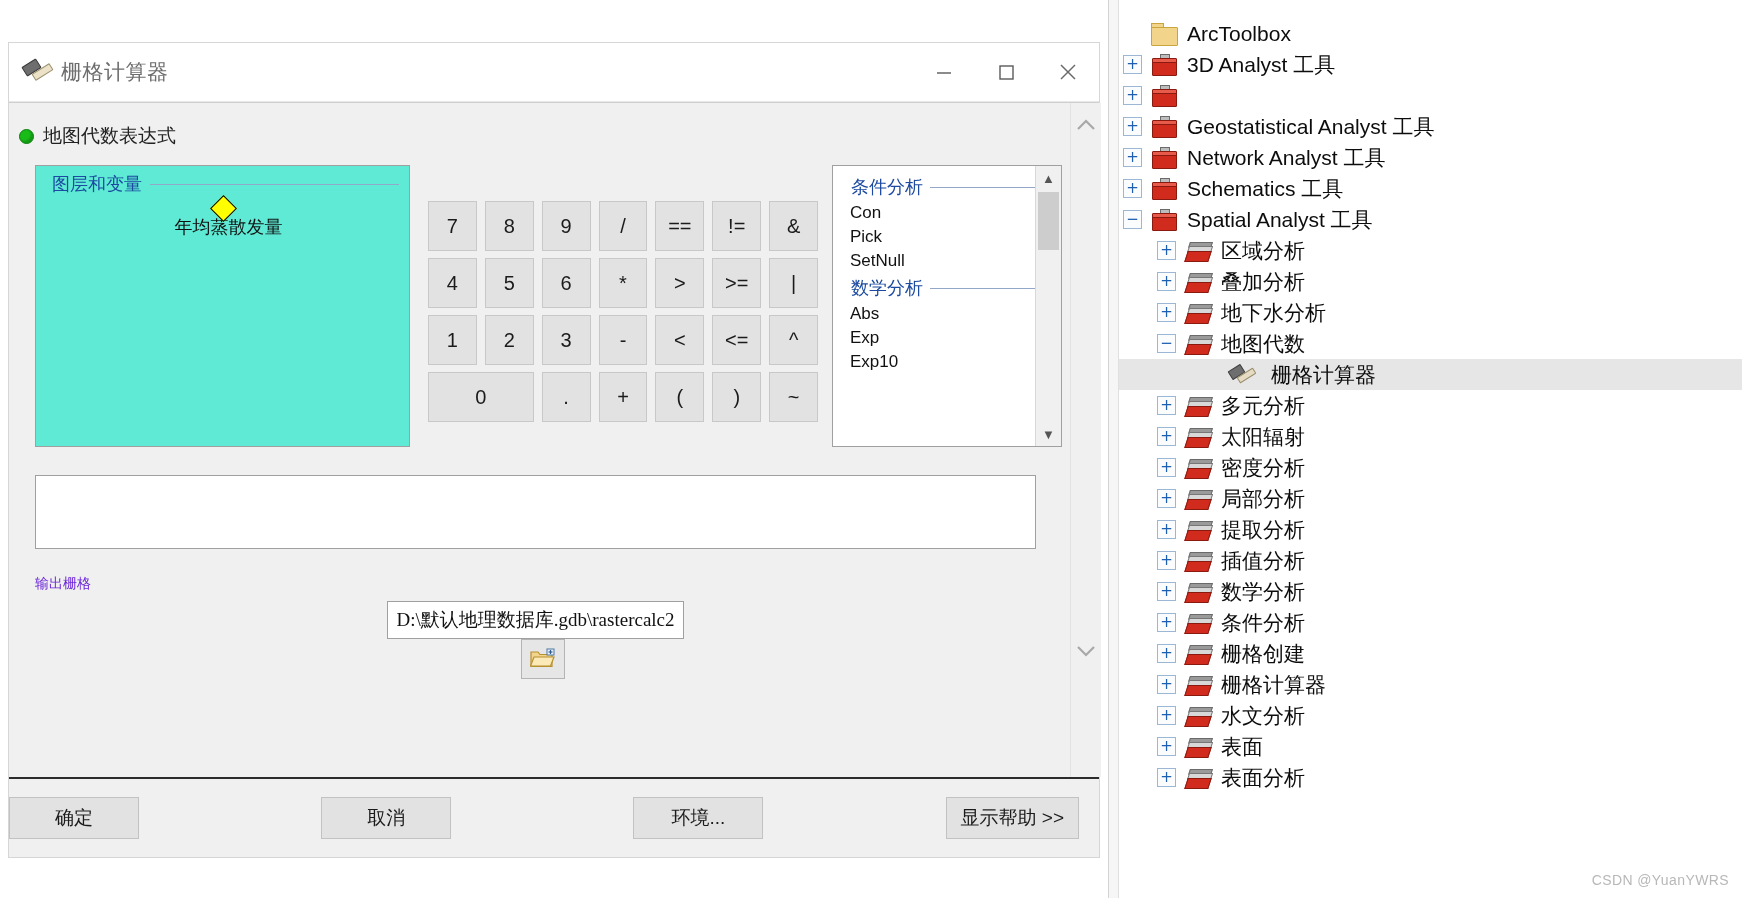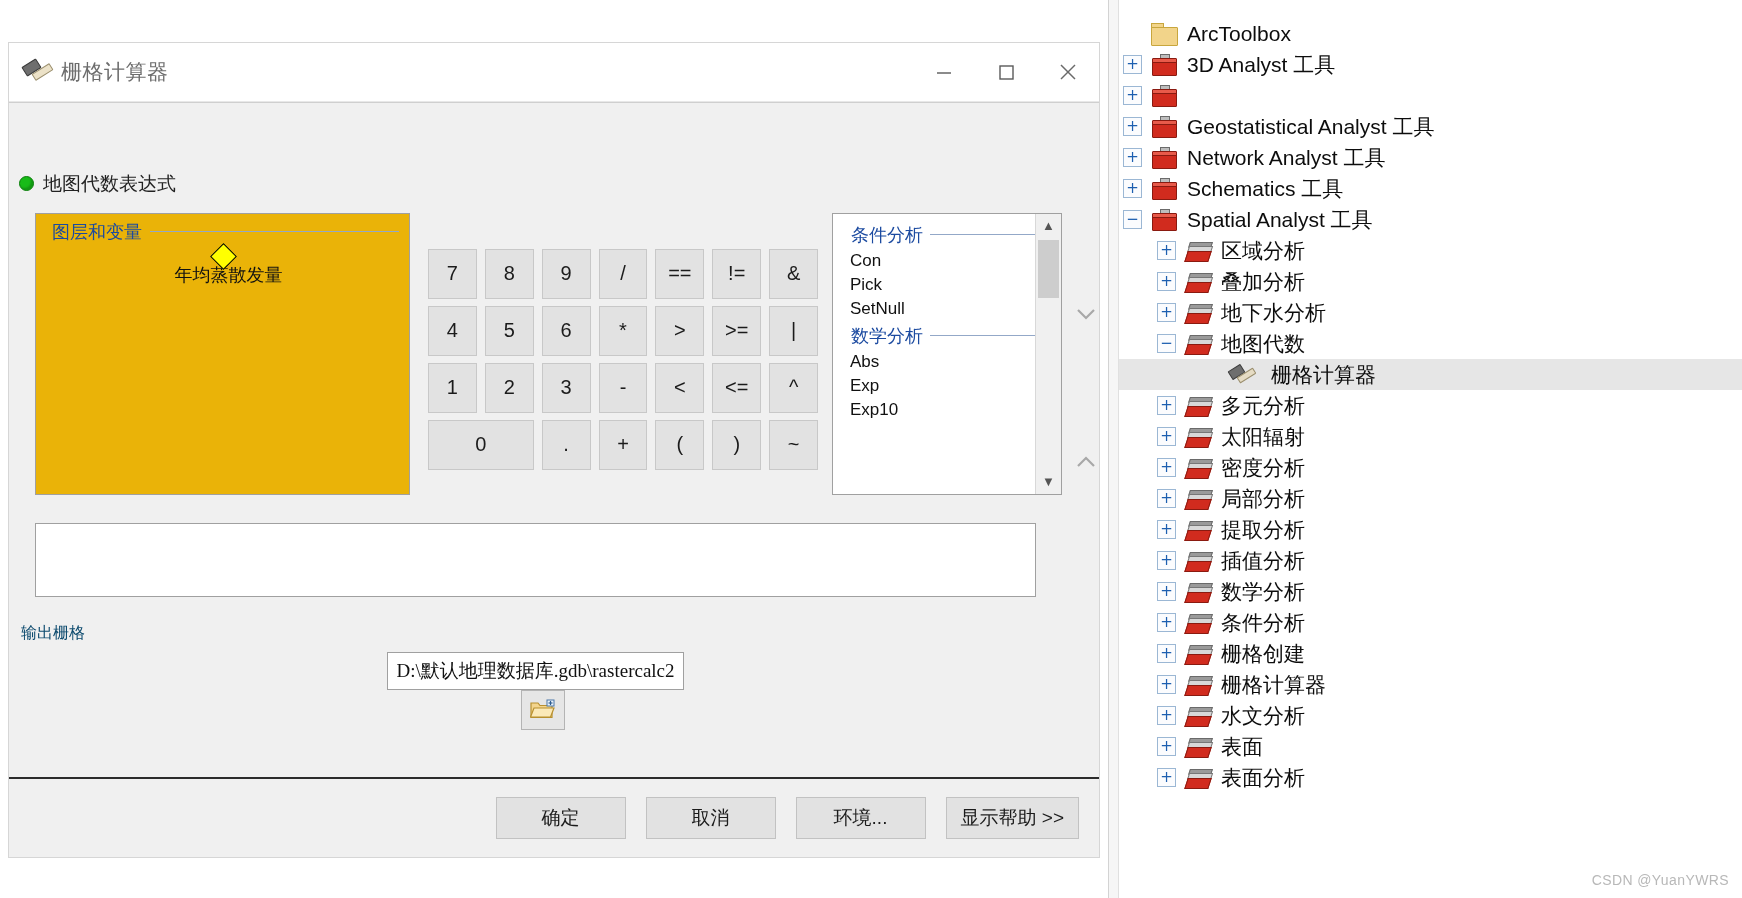--- a/index.html
+++ b/index.html
@@ -22,37 +22,37 @@
     height:58px;flex:0 0 58px;background:#ffffff;
     display:flex;align-items:center;position:relative;
     border-bottom:1px solid #e8e8e8;
   }
   #title-icon{width:32px;height:32px;margin-left:12px;margin-right:8px;position:relative;flex:0 0 32px;}
   #title-text{font-size:21px;color:#6d6d6d;letter-spacing:.5px;}
   .caption-btns{position:absolute;right:0;top:0;height:58px;display:flex;}
   .cap-btn{width:62px;height:58px;display:flex;align-items:center;justify-content:center;cursor:default;}
   .cap-glyph{display:block;}
 
-  #dlg-body{flex:1 1 auto;display:flex;min-height:0;background:#f0f0f0;border-top:1px solid #cfcfcf;align-items:center;}
+  #dlg-body{flex:1 1 auto;display:flex;min-height:0;background:#f0f0f0;border-top:1px solid #cfcfcf;}
   #dlg-content{flex:1 1 auto;position:relative;padding:0 8px 0 0;}
   #dlg-scroll{width:30px;flex:0 0 30px;background:#f0f0f0;position:relative;border-left:1px solid #e2e2e2;}
   .sc-arrow{position:absolute;left:0;width:30px;height:32px;display:flex;align-items:center;justify-content:center;color:#9d9d9d;font-size:20px;}
   .sc-arrow.up{top:6px;}
   .sc-arrow.dn{bottom:110px;}
 
   #greendot-row{display:flex;align-items:center;margin:20px 0 0 10px;}
   .dot{width:13px;height:13px;border-radius:50%;background:#18bb18;border:1px solid #0a7d0a;
        box-shadow:inset -2px -2px 2px rgba(0,0,0,.2);flex:0 0 13px;}
   #expr-label{font-size:19px;color:#222;margin-left:9px;}
 
   #calcrow{display:flex;margin:16px 0 0 26px;}
 
   
   #layers{
-    width:375px;height:282px;background:#eab308;border:1px solid #a0a0a0;position:relative;
+    width:375px;height:282px;background:#5eead4;border:1px solid #a0a0a0;position:relative;
     box-sizing:border-box;padding-top:6px;
   }
   #layers-hd{display:flex;align-items:center;padding:0 10px 0 16px;}
   #layers-hd-t{color:#1b4aa0;font-size:18px;white-space:nowrap;}
   #layers-hd-ln{flex:1 1 auto;height:1px;background:#93a8c8;margin-left:8px;}
   .layer-item{display:flex;align-items:center;padding:3px 0 3px 12px;font-size:18px;color:#111;flex-direction:column;}
   .diamond{width:19px;height:19px;background:#ffff00;border:1px solid #000;transform:rotate(45deg);
            flex:0 0 19px;margin-right:11px;box-sizing:border-box;}
   .layer-name{line-height:1.1;}
 
@@ -77,34 +77,34 @@
   .fgrp-ln{flex:1 1 auto;height:1px;background:#93a8c8;margin-left:7px;}
   .fitem{font-size:17px;color:#111;padding:2px 0 2px 17px;cursor:default;}
   #funcs-sb{position:absolute;right:0;top:0;width:25px;height:100%;background:#f0f0f0;border-left:1px solid #d8d8d8;}
   .fsb-arr{height:24px;display:flex;align-items:center;justify-content:center;color:#555;font-size:13px;}
   .fsb-arr.bot{position:absolute;bottom:0;width:100%;}
   #fsb-thumb{position:absolute;top:26px;left:2px;width:21px;height:58px;background:#cdcdcd;}
 
   
   #expr-box{margin:28px 26px 0 26px;height:72px;background:#fff;border:1px solid #a0a0a0;}
 
-  #out-label{margin:26px 0 0 12px;font-size:16px;color:#0c4a6e;}
+  #out-label{margin:26px 0 0 26px;font-size:14px;color:#6d28d9;}
   #out-row{display:flex;align-items:center;margin:8px 26px 0 26px;flex-direction:column;}
   #out-path{
     flex:1 1 auto;height:38px;background:#fff;border:1px solid #a0a0a0;display:flex;align-items:center;
     padding:0 8px;font-family:"Liberation Serif","DejaVu Serif",serif;font-size:19px;color:#111;box-sizing:border-box;
   }
   #browse-btn{
     width:44px;height:40px;margin-left:14px;background:#e6e6e6;border:1px solid #b4b4b4;
     display:flex;align-items:center;justify-content:center;cursor:default;box-sizing:border-box;
   }
 
   #dlg-footer{
     flex:0 0 78px;border-top:2px solid #2b2b2b;background:#f0f0f0;
-    display:flex;align-items:center;justify-content:flex-end;padding-right:20px;gap:20px;
+    display:flex;align-items:center;justify-content:space-between;padding-right:20px;gap:20px;
   }
   .footbtn{
     min-width:130px;height:42px;background:#e2e2e2;border:1px solid #c2c2c2;
     display:flex;align-items:center;justify-content:center;font-size:19px;color:#1b1b1b;
     cursor:default;padding:0 14px;box-sizing:border-box;
   }
 
   
   #toolbox{
     position:absolute;left:1108px;top:0;width:634px;height:898px;background:#fff;

